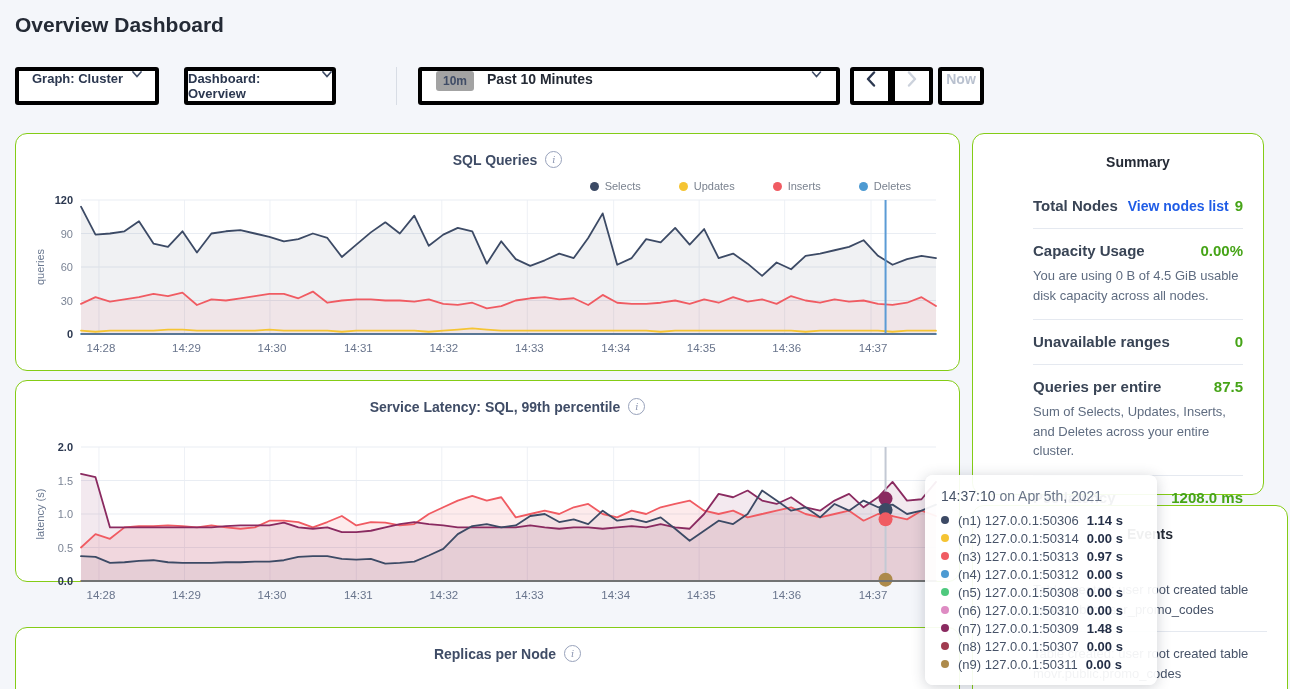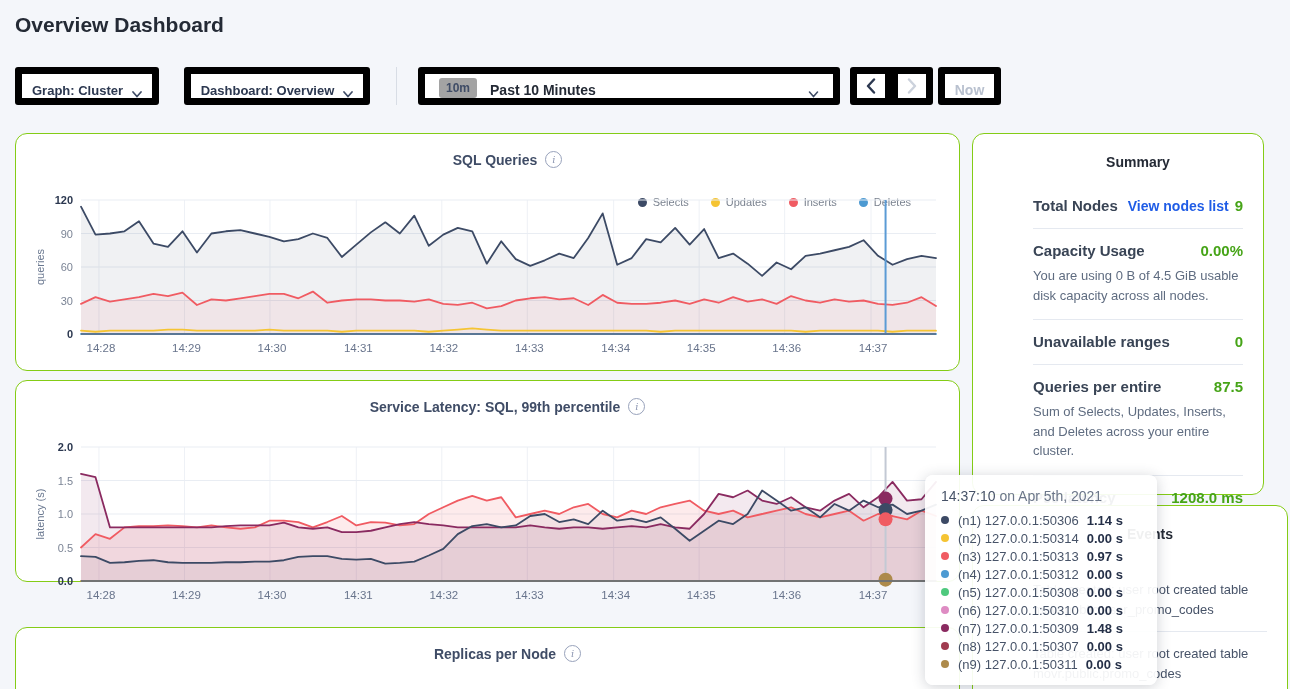--- a/index.html
+++ b/index.html
@@ -6,48 +6,48 @@
   body{
     width:1290px;height:689px;overflow:hidden;position:relative;
     background:#f4f6fa;color:#242a35;
     font-family:"Liberation Sans",sans-serif;
     -webkit-font-smoothing:antialiased;
   }
   .page-title{position:absolute;left:15px;top:13px;font-size:21px;font-weight:700;color:#242a35;}
 
   
   .ctl{position:absolute;top:67px;height:38px;box-sizing:border-box;background:#fff;
-       border:7px solid #000000;border-radius:3px;display:flex;align-items:flex-end;justify-content:center;
+       border:4px solid #000000;border-radius:3px;display:flex;align-items:flex-start;justify-content:center;
        cursor:pointer;}
   .dd-label{font-size:13px;font-weight:700;color:#2c3850;}
   .chev{margin-left:9px;display:inline-flex;}
   #dd-graph{left:15px;width:144px;}
-  #dd-dashboard{left:184px;width:186px;}
+  #dd-dashboard{left:184px;width:152px;}
   .ctl-divider{position:absolute;left:396px;top:67px;width:1px;height:38px;background:#d8dde5;}
   #timepicker{left:418px;width:422px;justify-content:flex-start;padding:0 14px;}
   .time-badge{background:#a3a3a3;border-radius:3px;padding:3px 7px;font-size:12px;font-weight:700;color:#3f4c66;}
   .time-label{margin-left:13px;font-size:14px;font-weight:700;color:#242a35;flex:1;}
   #nav-prev{left:850px;width:42px;border-radius:3px 0 0 3px;}
   #nav-next{left:891px;width:42px;border-radius:0 3px 3px 0;}
-  #btn-now{left:938px;width:63px;font-size:14px;font-weight:700;color:#b9c1cf;cursor:default;}
+  #btn-now{left:938px;width:46px;font-size:14px;font-weight:700;color:#b9c1cf;cursor:default;}
 
   
   .card{position:absolute;background:#fff;border:1px solid #84cc16;border-radius:12px;box-sizing:border-box;padding-left:40px;}
   #sql-card{left:15px;top:133px;width:945px;height:238px;}
   #latency-card{left:15px;top:380px;width:945px;height:202px;}
   #replicas-card{left:15px;top:627px;width:945px;height:150px;}
   #summary-card{left:972px;top:133px;width:292px;height:362px;}
   #events-card{left:972px;top:505px;width:316px;height:260px;}
 
   .chart-title-row{display:flex;align-items:center;justify-content:center;gap:8px;margin-top:17px;}
   .chart-title{font-size:14px;font-weight:700;color:#3f4c66;}
   .info-icon{width:15px;height:15px;border:1px solid #98a2bb;border-radius:50%;color:#8e98b3;
     font-size:10px;display:inline-flex;align-items:center;justify-content:center;
     font-family:"DejaVu Serif",serif;font-style:italic;cursor:pointer;}
-  .legend{position:absolute;top:46px;right:48px;display:flex;gap:22px;align-items:center;margin-top:16px;}
+  .legend{position:absolute;top:46px;right:48px;display:flex;gap:38px;align-items:center;}
   .legend-item{display:flex;align-items:center;gap:6px;font-size:11px;color:#7a828f;cursor:pointer;}
   .legend-dot{width:9px;height:9px;border-radius:50%;}
   .chart-svg{position:absolute;left:14px;top:56px;}
 
   
   .panel-title{text-align:center;font-size:14px;font-weight:700;color:#242a35;margin-top:20px;}
   #summary-rows{padding:14px 20px 0 20px;}
   .s-row{padding:13px 0 14px 0;border-bottom:1px solid #e5e9f0;}
   .s-row:last-child{border-bottom:none;}
   .s-head{display:flex;align-items:baseline;}

